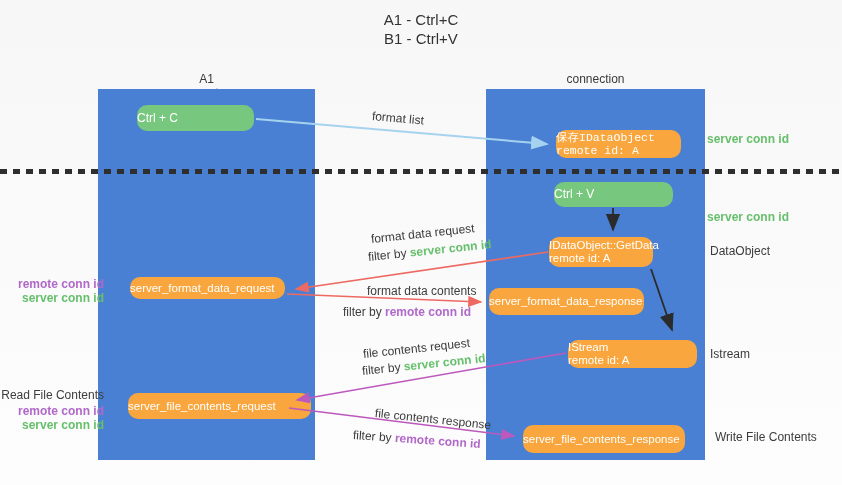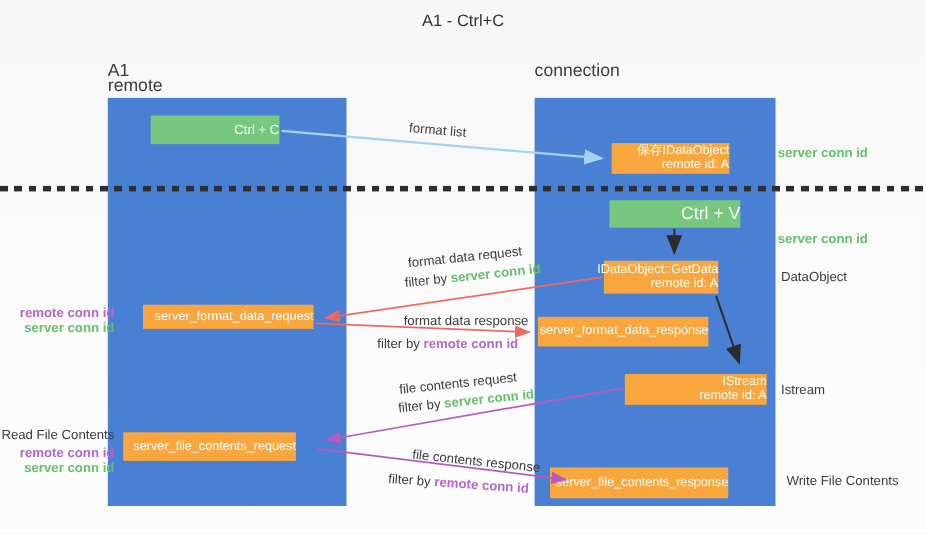--- a/index.html
+++ b/index.html
@@ -1,42 +1,42 @@
 <!DOCTYPE html>
 <html><head>
 <meta charset="utf-8">
 <style>
   html,body{margin:0;padding:0;}
   body{font-family:"Liberation Sans",sans-serif;background:#f0f0f1;}
   .canvas{position:relative;width:842px;height:485px;overflow:hidden;
           background:linear-gradient(#f7f7f8,#fdfdfe);color:#3c3c3c;}
   .title{position:absolute;top:10px;left:0;width:842px;text-align:center;
          font-size:15px;line-height:19px;color:#333;}
-  .hdr{position:absolute;top:58px;font-size:16px;line-height:14px;color:#3a3a3a;}
+  .hdr{position:absolute;top:72px;font-size:12px;line-height:14px;text-align:center;color:#3a3a3a;}
   .hdr.a{left:98px;width:217px;}
   .hdr.b{left:486px;width:219px;}
   .col{position:absolute;top:89px;height:371px;background:#4a80d4;}
   .col.a{left:98px;width:217px;}
   .col.b{left:486px;width:219px;}
   .dashline{position:absolute;top:169px;left:0;width:842px;height:5px;
             background:repeating-linear-gradient(to right,#2e2e2e 0 7px,transparent 7px 13px);}
   .box{position:absolute;color:#fff;font-size:11.5px;line-height:13px;display:flex;
-       flex-direction:column;align-items:flex-end;justify-content:center;text-align:center;
-       white-space:nowrap;}
+       flex-direction:column;align-items:flex-start;justify-content:center;text-align:center;
+       white-space:nowrap;border-radius:10px;}
   .green{background:#77c77e;}
   .orange{background:#f8a63d;}
   .b-ctrlc{left:137px;top:105px;width:117px;height:26px;font-size:12px;}
-  .b-save{left:556px;top:130px;width:107px;height:28px;}
-  .b-ctrlv{left:554px;top:182px;width:119px;height:25px;font-size:16px;}
+  .b-save{left:556px;top:130px;width:125px;height:28px;font-family:Liberation Mono, monospace;}
+  .b-ctrlv{left:554px;top:182px;width:119px;height:25px;font-size:12px;}
   .b-getdata{left:549px;top:237px;width:104px;height:30px;}
   .b-freq{left:130px;top:277px;width:155px;height:22px;}
   .b-fresp{left:489px;top:288px;width:155px;height:27px;}
   .b-istream{left:568px;top:340px;width:129px;height:28px;}
-  .b-fcreq{left:112px;top:393px;width:157px;height:26px;}
-  .b-fcresp{left:500px;top:425px;width:162px;height:28px;}
+  .b-fcreq{left:128px;top:393px;width:183px;height:26px;}
+  .b-fcresp{left:523px;top:425px;width:162px;height:28px;}
   .lbl{position:absolute;font-size:12px;color:#3c3c3c;white-space:nowrap;transform-origin:left center;}
   .green-t{color:#66bf6a;font-weight:bold;}
   .purple-t{color:#b168c9;font-weight:bold;}
   .l-formatlist{left:372px;top:109px;transform:rotate(5deg);}
   .l-fdr{left:371px;top:232px;transform:rotate(-6deg);}
   .l-fdrf{left:368px;top:250px;transform:rotate(-6deg);}
   .l-fdresp{left:367px;top:284px;}
   .l-fdrespf{left:343px;top:305px;}
   .l-fcr{left:363px;top:347px;transform:rotate(-6deg);}
   .l-fcrf{left:362px;top:364px;transform:rotate(-6deg);}
@@ -53,20 +53,21 @@
   .lg2b{top:404px;}
   svg.arrows{position:absolute;left:0;top:0;width:842px;height:485px;pointer-events:none;}
 </style>
 </head>
 <body>
 
 <div class="canvas">
 
   <div class="title">
     <div>A1 - Ctrl+C</div>
+    <div>B1 - Ctrl+V</div>
   </div>
 
   <div class="hdr a">
     <div>A1</div>
     <div>remote</div>
   </div>
   <div class="hdr b">
     <div>connection</div>
   </div>
 
@@ -104,21 +105,21 @@
   </div>
   <div class="box orange b-fcresp">
     <div>server_file_contents_response</div>
   </div>
 
   <div class="lbl l-formatlist">format list</div>
 
   <div class="lbl l-fdr">format data request</div>
   <div class="lbl l-fdrf"><span>filter by </span><span class="green-t">server conn id</span></div>
 
-  <div class="lbl l-fdresp">format data response</div>
+  <div class="lbl l-fdresp">format data contents</div>
   <div class="lbl l-fdrespf"><span>filter by </span><span class="purple-t">remote conn id</span></div>
 
   <div class="lbl l-fcr">file contents request</div>
   <div class="lbl l-fcrf"><span>filter by </span><span class="green-t">server conn id</span></div>
 
   <div class="lbl l-fcresp">file contents response</div>
   <div class="lbl l-fcrespf"><span>filter by </span><span class="purple-t">remote conn id</span></div>
 
   <div class="lbl green-t r1">server conn id</div>
   <div class="lbl green-t r2">server conn id</div>

